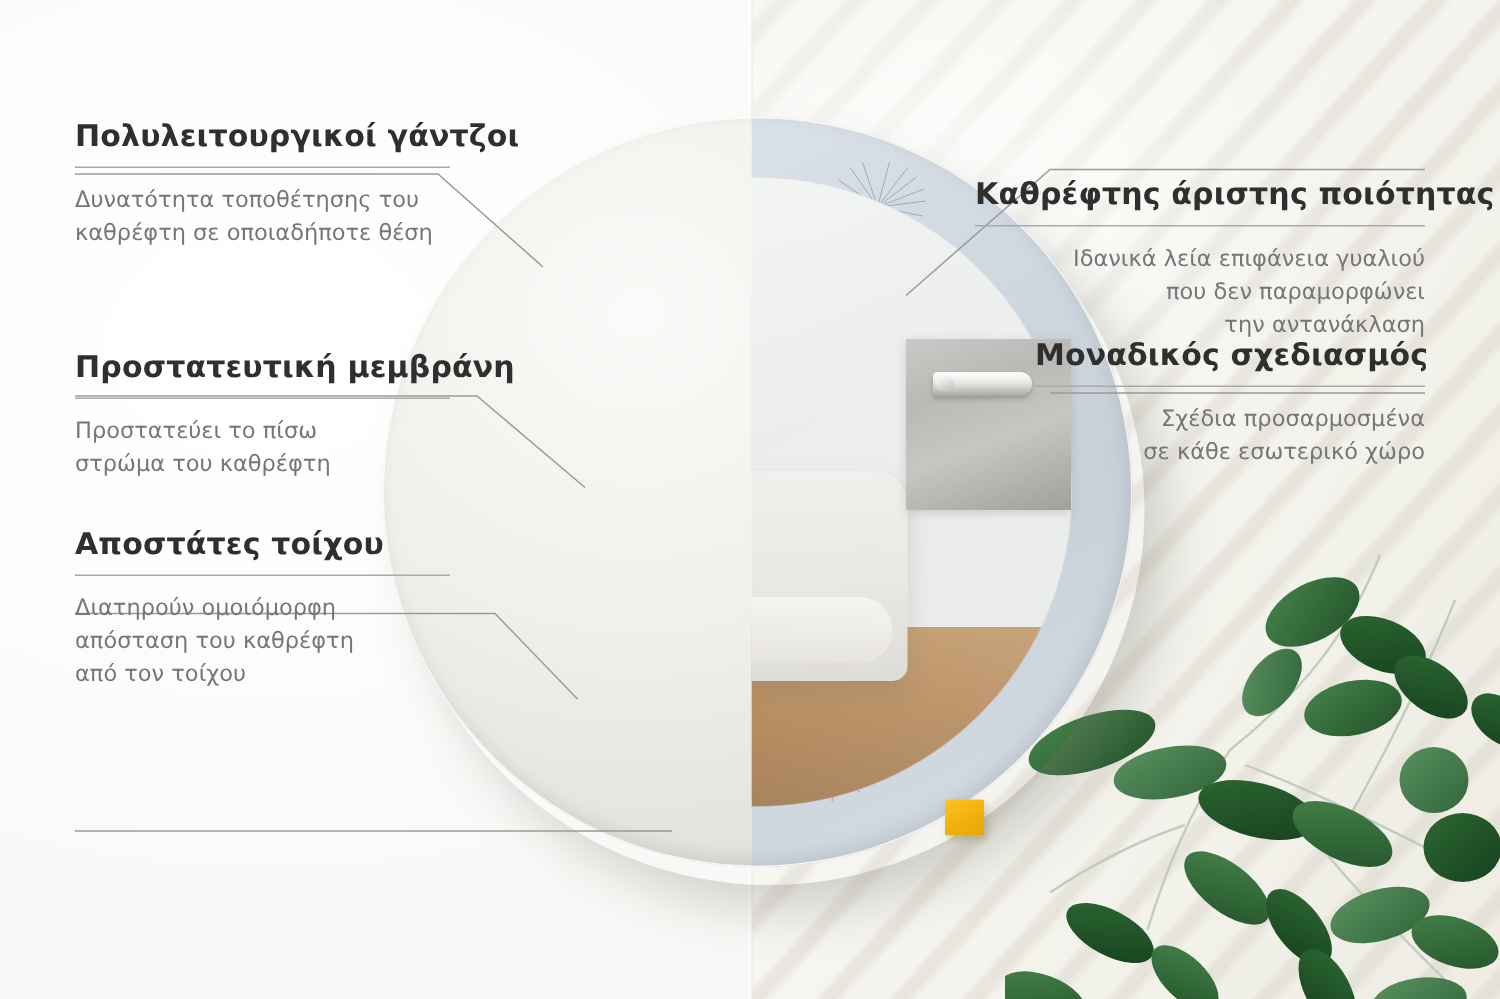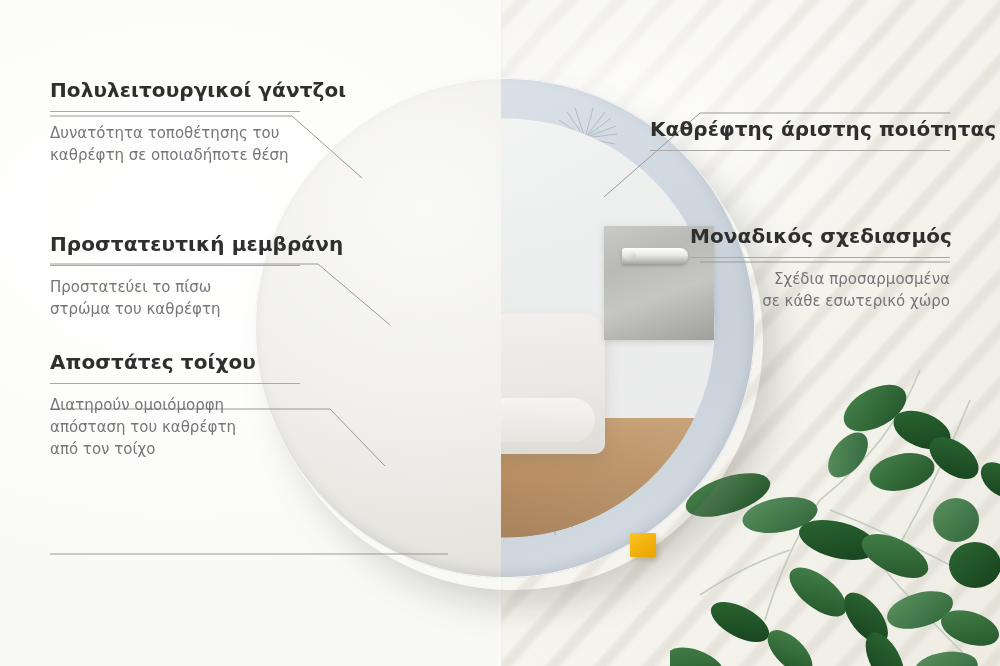--- a/index.html
+++ b/index.html
@@ -343,28 +343,33 @@
       <div>στρώμα του καθρέφτη</div>
     </div>
   </div>
 
   <div class="callout left" style="left:50px; top:350px; width:250px;">
     <div class="co-title">Αποστάτες τοίχου</div>
     <div class="co-rule"></div>
     <div class="co-desc">
       <div>Διατηρούν ομοιόμορφη</div>
       <div>απόσταση του καθρέφτη</div>
-      <div>από τον τοίχο</div>
+      <div>από τον τοίχου</div>
     </div>
   </div>
 
 
   <div class="callout right" style="left:650px; top:88px; width:300px;margin-top:29px;">
     <div class="co-title">Καθρέφτης άριστης ποιότητας</div>
     <div class="co-rule"></div>
+    <div class="co-desc">
+      <div>Ιδανικά λεία επιφάνεια γυαλιού</div>
+      <div>που δεν παραμορφώνει</div>
+      <div>την αντανάκλαση</div>
+    </div>
   </div>
 
   <div class="callout right" style="left:690px; top:224px; width:260px;">
     <div class="co-title">Μοναδικός σχεδιασμός</div>
     <div class="co-rule"></div>
     <div class="co-desc">
       <div>Σχέδια προσαρμοσμένα</div>
       <div>σε κάθε εσωτερικό χώρο</div>
     </div>
   </div>

